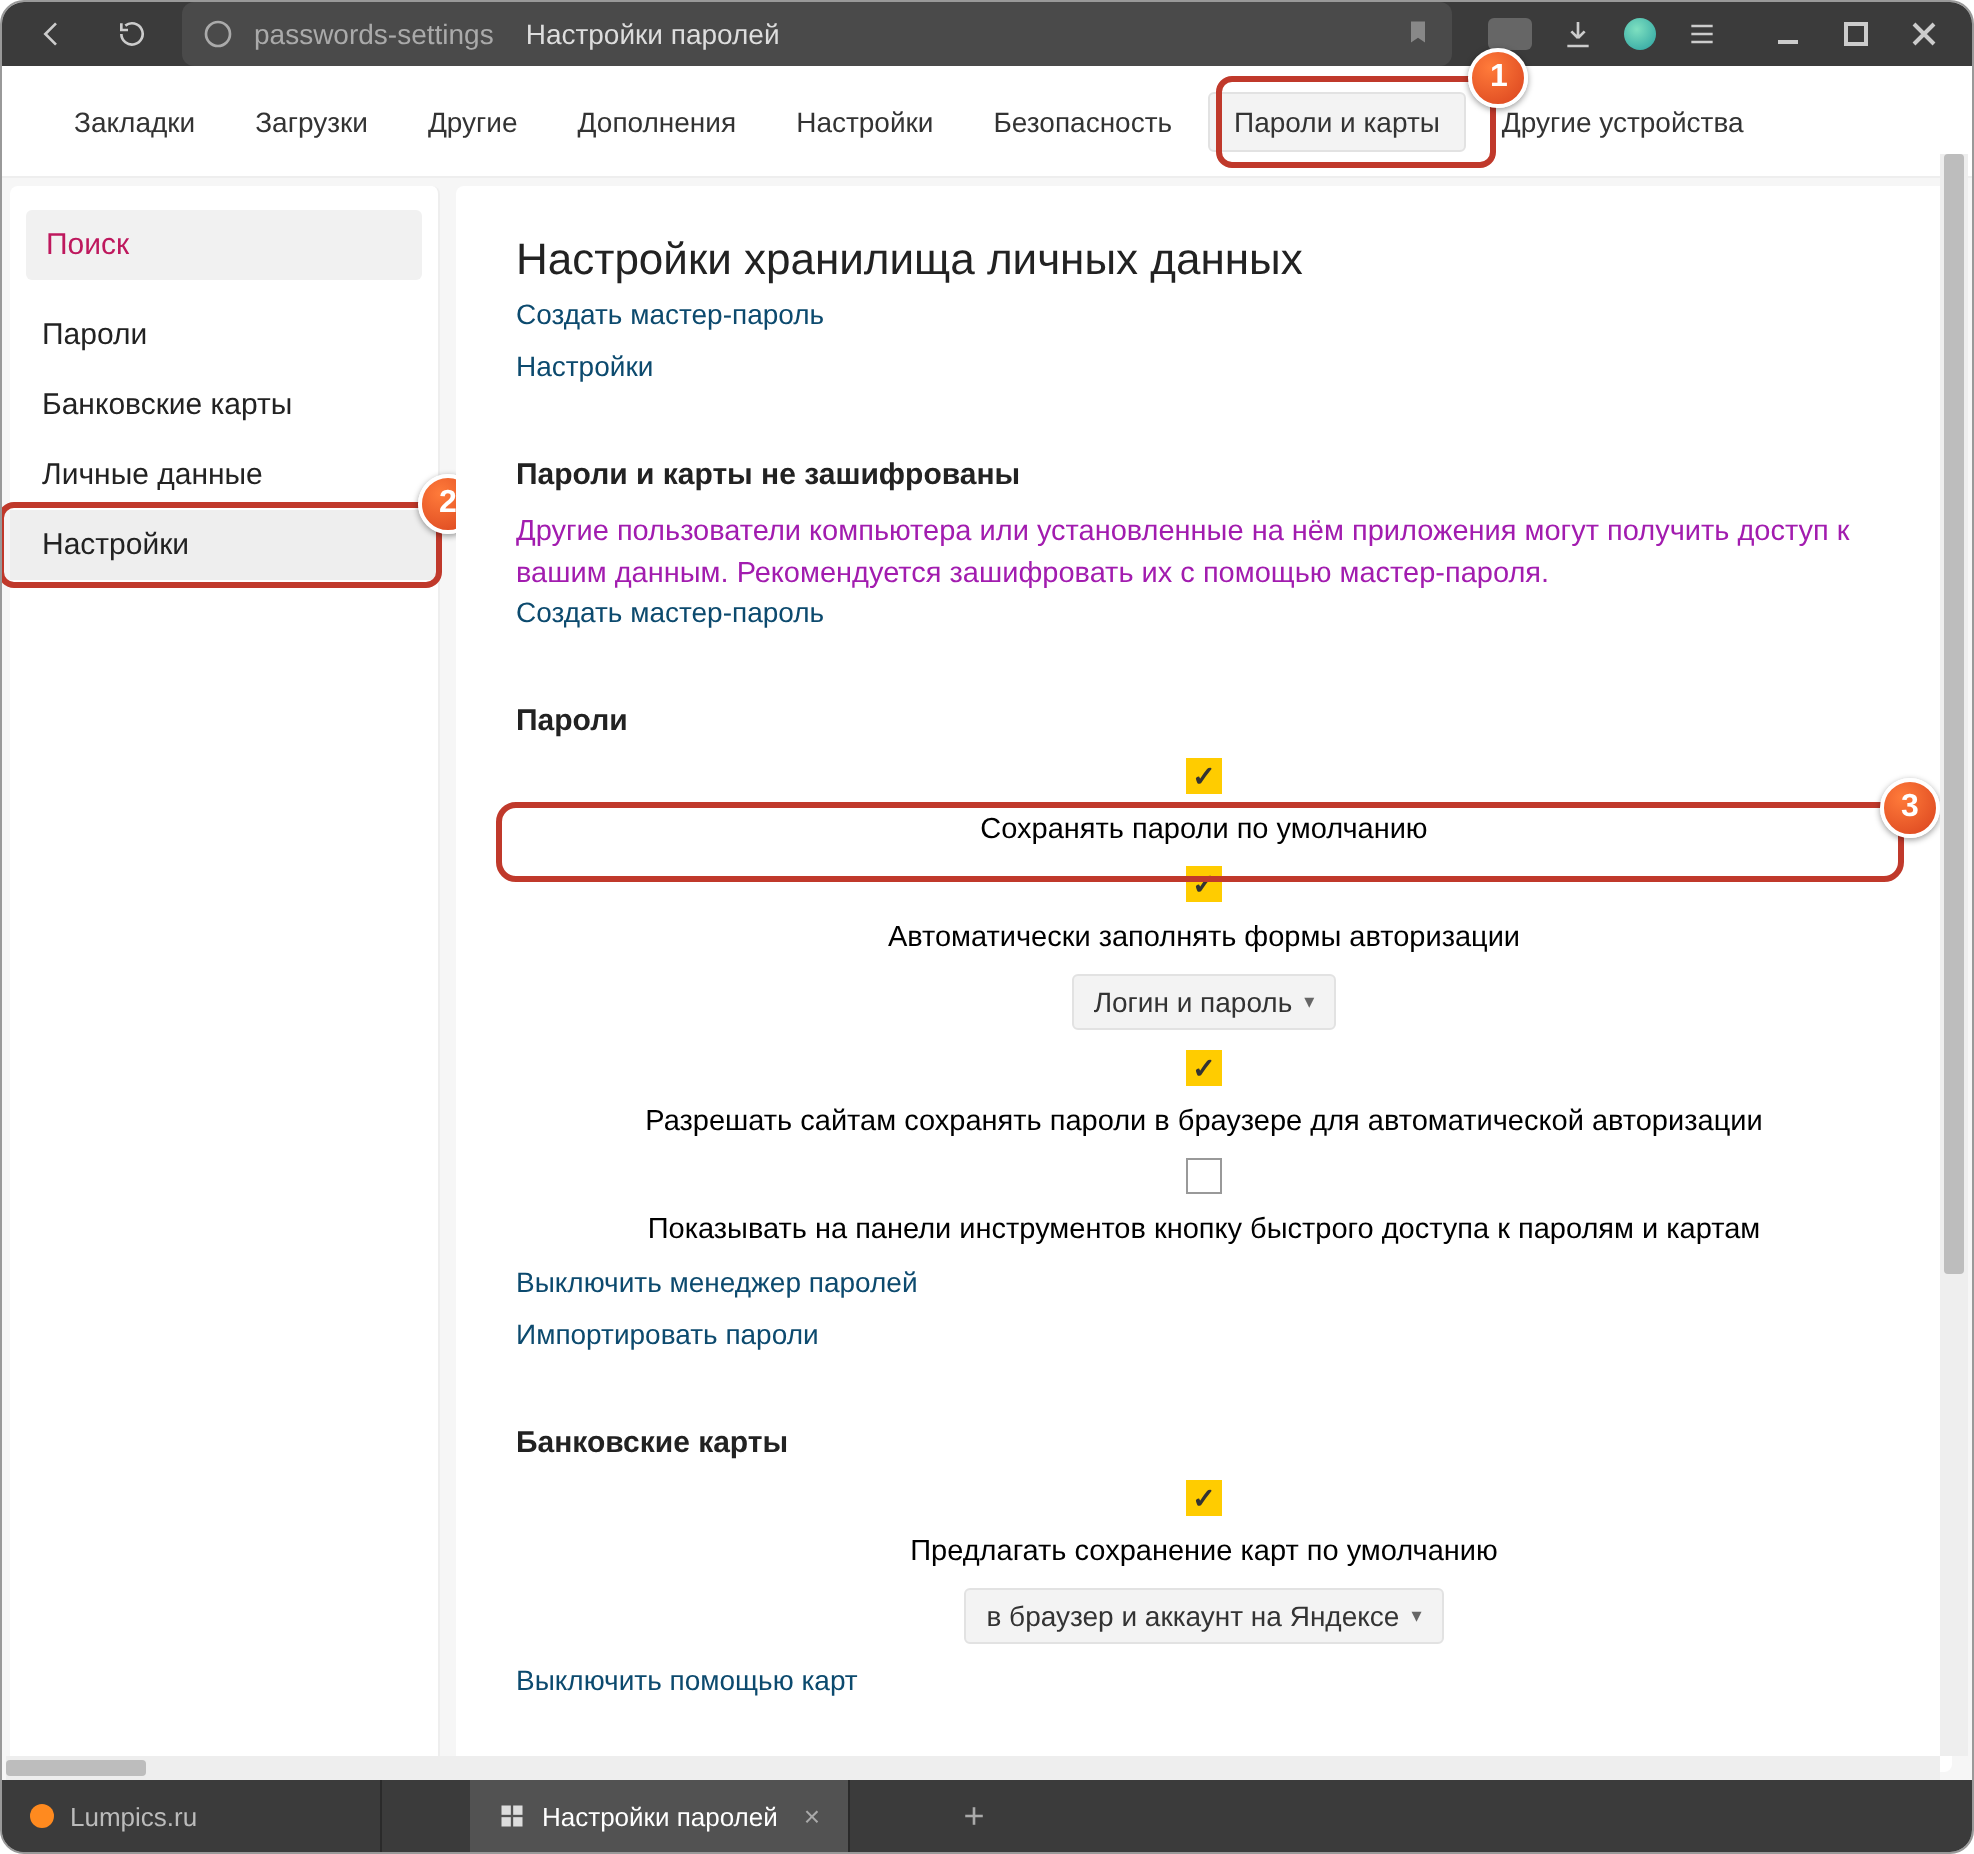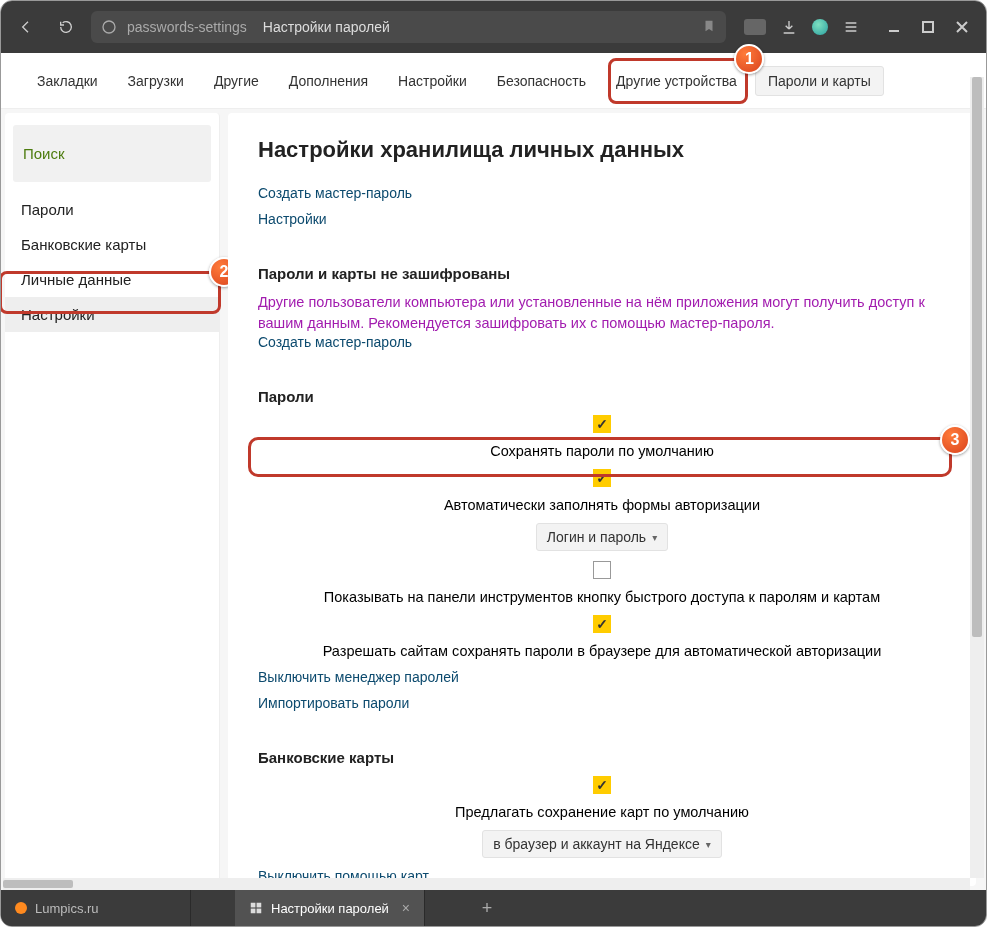--- a/index.html
+++ b/index.html
@@ -11,21 +11,21 @@
     height: 927px;
     overflow: hidden;
     position: relative;
     border: 1px solid #999;
     border-radius: 12px;
   }
   .browser-frame { display:flex; flex-direction:column; height:100%; }
   
   .titlebar {
     background: #3b3b3b;
-    height: 52px;
+    height: 32px;
     display:flex;
     align-items:center;
     padding: 0 10px;
     gap: 10px;
     color: #ddd;
   }
   .tb-btn {
     width: 30px; height: 30px;
     display:flex; align-items:center; justify-content:center;
     color:#ccc;
@@ -99,41 +99,41 @@
     padding:8px 0;
     font-size:15px;
     border-radius:4px;
     margin:4px 0 4px 4px;
     position:relative;
   }
   .search-row {
     margin:4px 8px 10px 8px;
     background:#f1f1f1;
     border-radius:3px;
-    padding:20px 10px;
-    color:#4d7c0f;
+    padding:9px 10px;
+    color:#be185d;
   }
   .side-item {
     padding:9px 16px;
     cursor:pointer;
     color:#222;
   }
   .side-item.active { background:#eee; }
   .hl-2 { position:absolute; border:3px solid #c0392b; border-radius:8px; pointer-events:none; }
 
   .main {
     flex:1;
     background:#fff;
     margin:4px 10px 4px 8px;
     border-radius:4px;
     padding:24px 30px;
     overflow-y:auto;
     position:relative;
   }
-  .main h1 { font-size:22px; font-weight:700; margin-bottom:22px; color:#222;}
+  .main h1 { font-size:22px; font-weight:400; margin-bottom:6px; color:#222;}
   .linklike { color:#0c4a6e; cursor:pointer; margin-bottom:10px; display:inline-block; }
   .block { margin-bottom:28px; }
   .block h2 { font-size:15px; font-weight:bold; margin-bottom:10px; color:#222;}
   .para { color:#a21caf; line-height:1.45; font-size:14.5px;}
   .chk-row { display:flex; align-items:center; gap:10px; margin:10px 0; font-size:14.5px;flex-direction:column;}
   .chk {
     width:18px;height:18px;
     border:1px solid #999;
     display:flex;align-items:center;justify-content:center;
     font-size:14px;
@@ -242,22 +242,22 @@
     </div>
   </div>
 
   <div class="topnav">
     <div class="nav-item">Закладки</div>
     <div class="nav-item">Загрузки</div>
     <div class="nav-item">Другие</div>
     <div class="nav-item">Дополнения</div>
     <div class="nav-item">Настройки</div>
     <div class="nav-item">Безопасность</div>
+    <div class="nav-item active" id="nav6">Пароли и карты</div>
     <div class="nav-item">Другие устройства</div>
-    <div class="nav-item active" id="nav6">Пароли и карты</div>
 
     <div class="hl-1" id="hl1" style="left: 606.516px; top: 4.5px; width: 140.875px; height: 46px;"></div>
     <div class="marker" id="mk1" style="left: 733.391px; top: -9.5px;">1</div>
   </div>
 
   <div class="content-area">
     <div class="sidebar">
       <div class="search-row">Поиск</div>
       <div class="side-item">Пароли</div>
       <div class="side-item">Банковские карты</div>
@@ -292,27 +292,27 @@
         <div class="chk-row" id="opt-autofill-row">
           <span class="chk checked"></span>
           <span>Автоматически заполнять формы авторизации</span>
           <span class="dropdown">
             <span>Логин и пароль</span>
             <span class="chev">▾</span>
           </span>
         </div>
 
         <div class="chk-row">
+          <span class="chk checked"></span>
+          <span>Разрешать сайтам сохранять пароли в браузере для автоматической авторизации</span>
+        </div>
+
+        <div class="chk-row">
           <span class="chk"></span>
           <span>Показывать на панели инструментов кнопку быстрого доступа к паролям и картам</span>
-        </div>
-
-        <div class="chk-row">
-          <span class="chk checked"></span>
-          <span>Разрешать сайтам сохранять пароли в браузере для автоматической авторизации</span>
         </div>
 
         <div><span class="linklike">Выключить менеджер паролей</span></div>
         <div><span class="linklike">Импортировать пароли</span></div>
 
         <div class="hl-3" id="hl3" style="left: -10px; top: 49px; width: 704px; height: 40px;"></div>
         <div class="marker" id="mk3" style="left: 682px; top: 37px;">3</div>
       </div>
 
       <div class="block">

